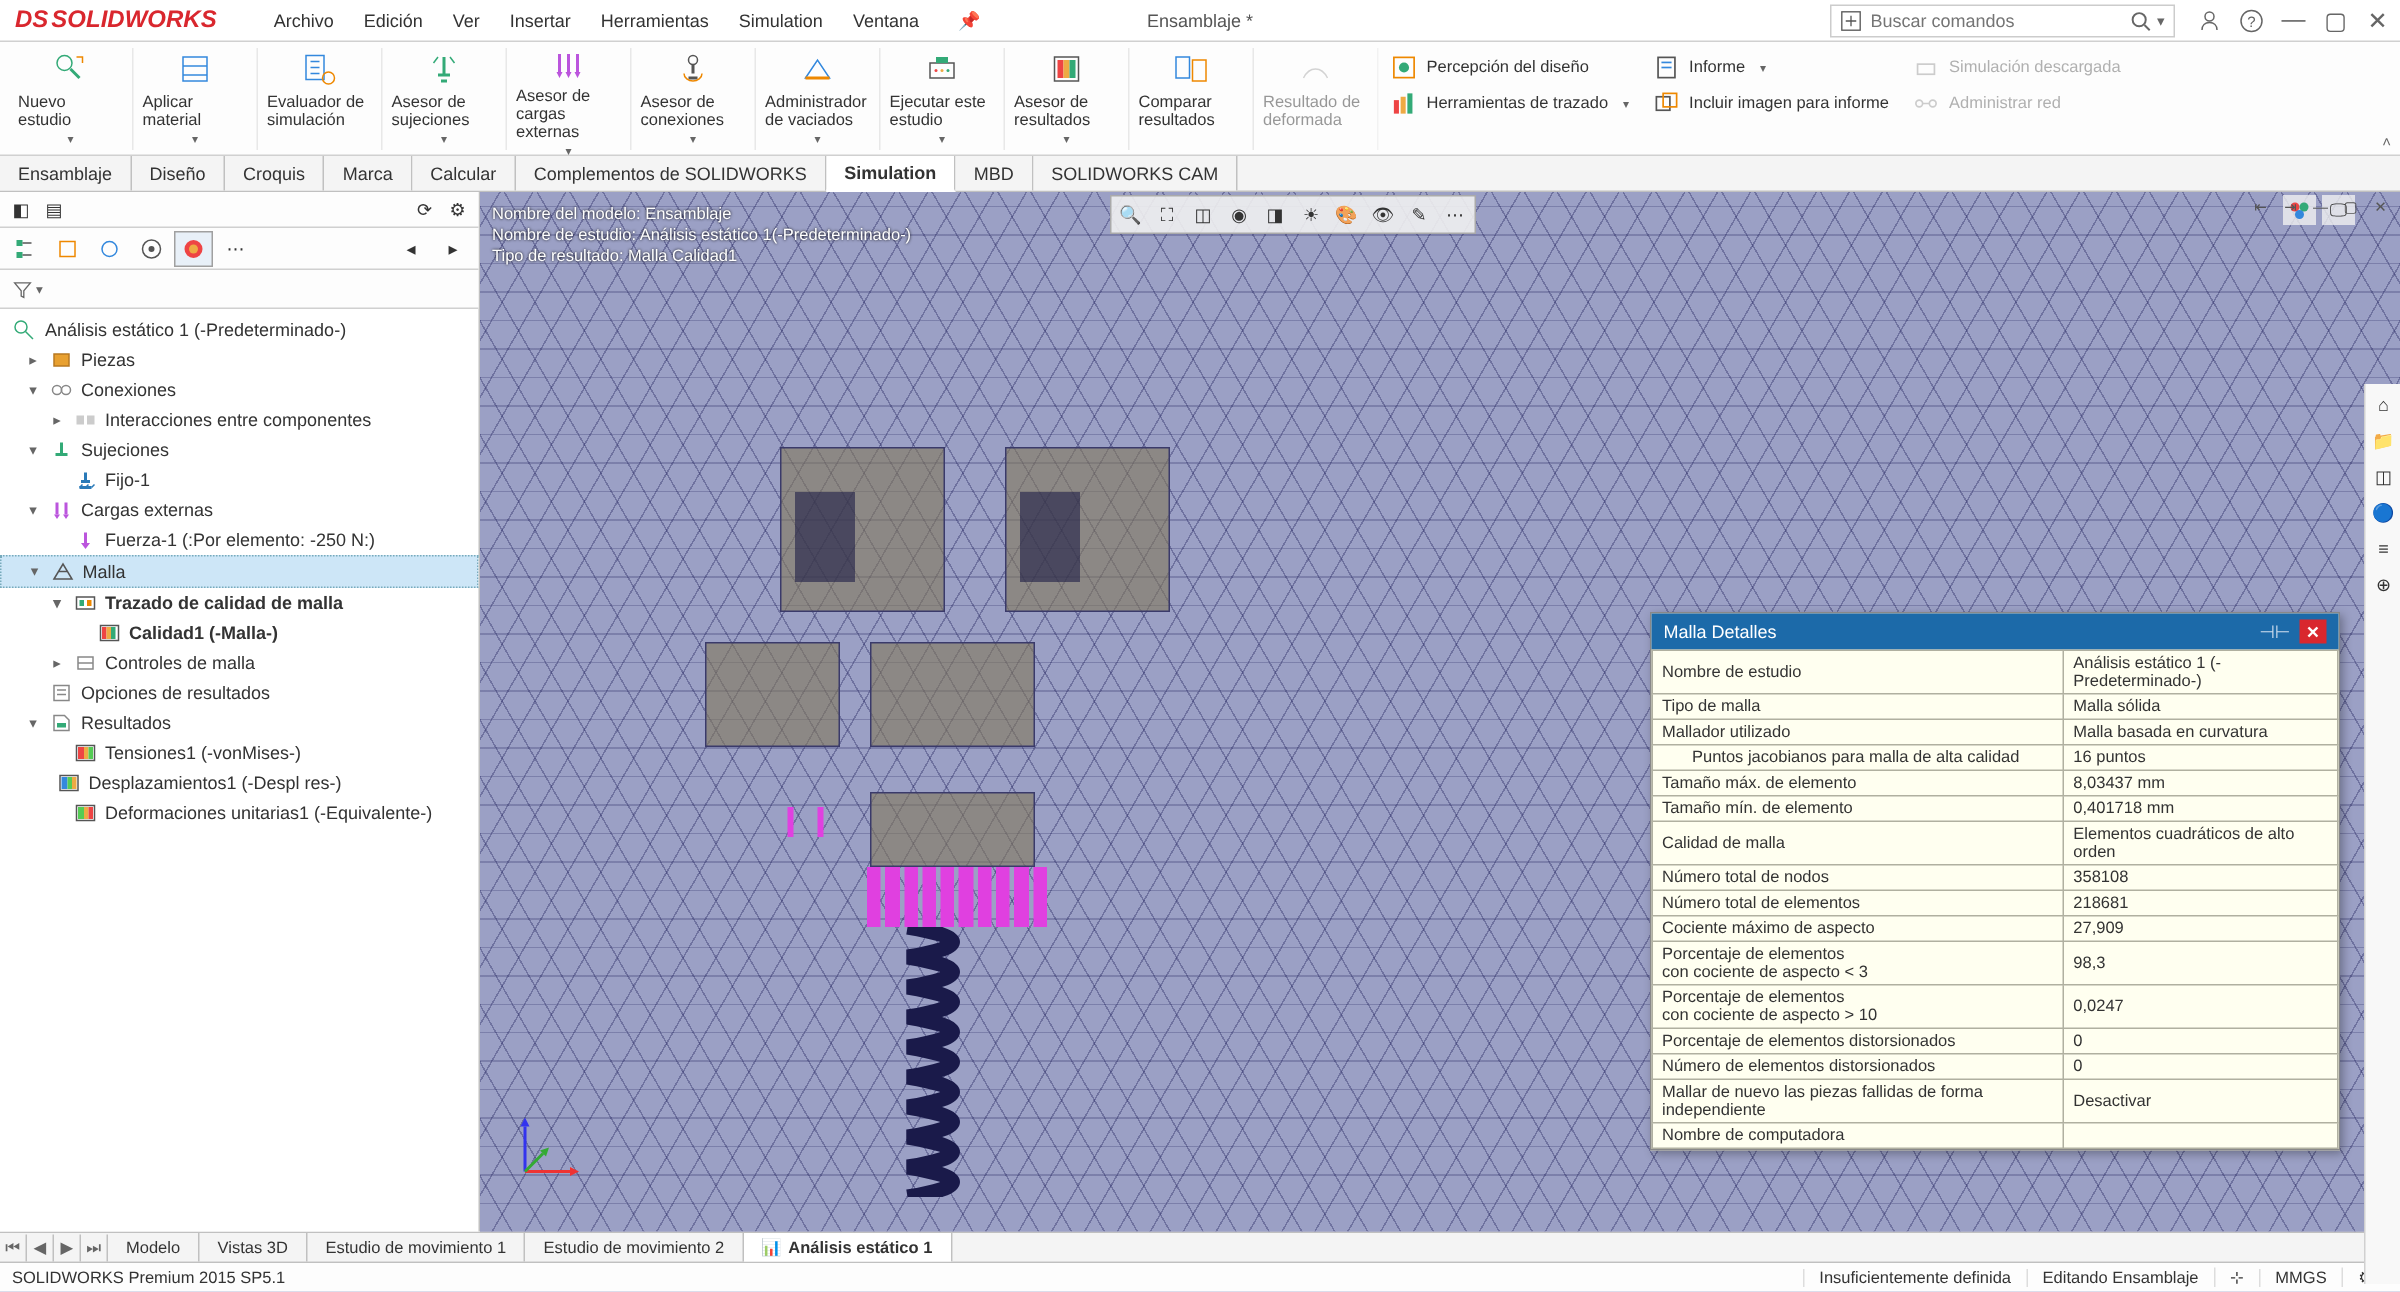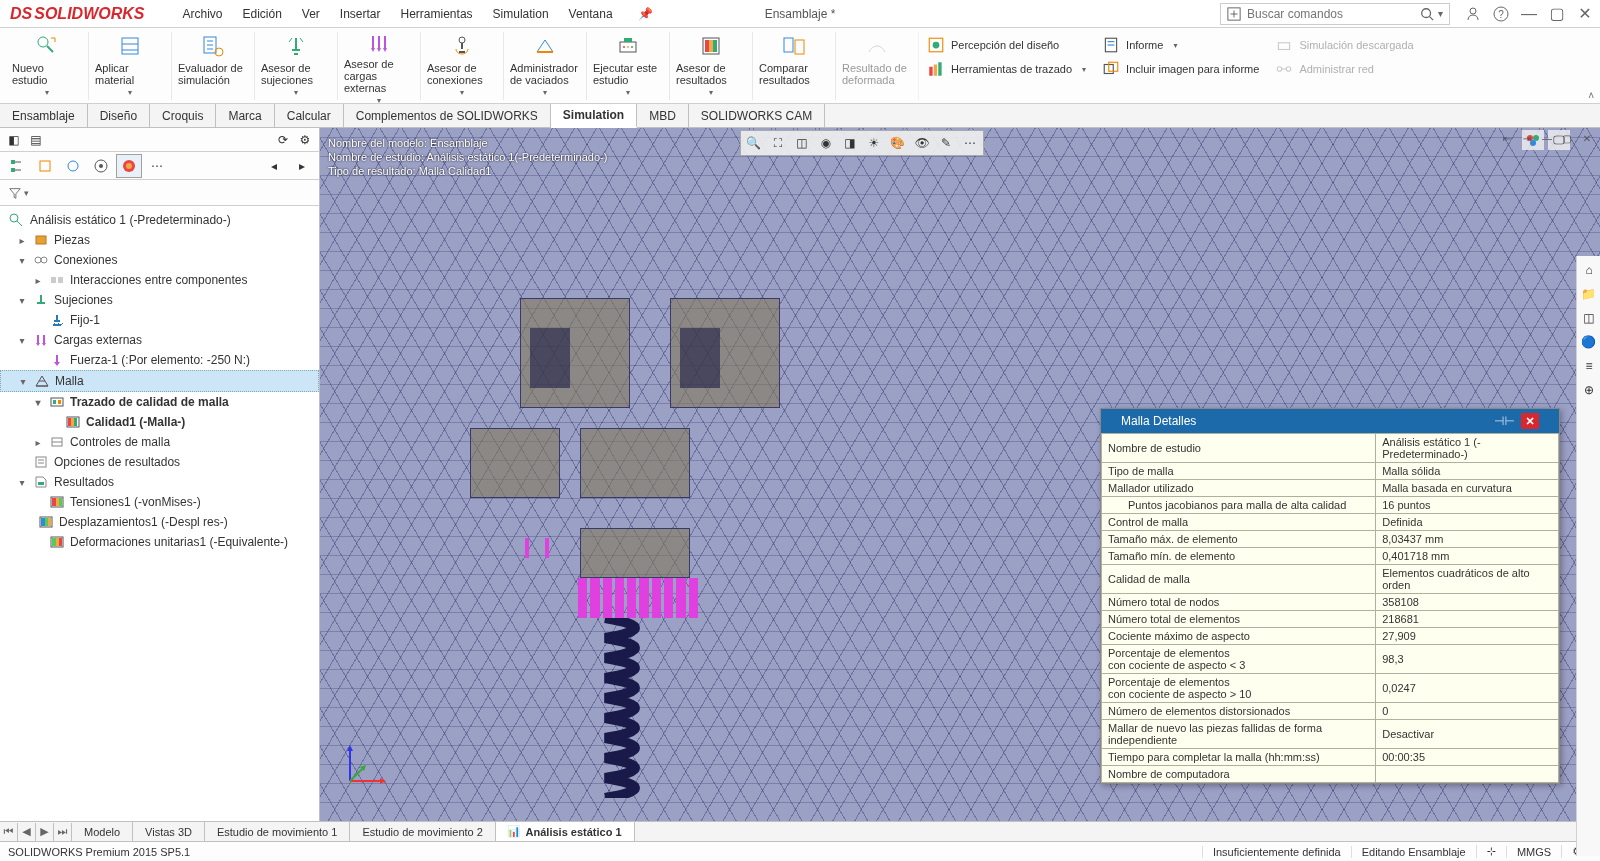--- a/index.html
+++ b/index.html
@@ -74,21 +74,21 @@
   repeating-linear-gradient(-60deg, transparent 0 18px, rgba(30,30,90,0.35) 18px 19px),
   repeating-linear-gradient(0deg, transparent 0 18px, rgba(30,30,90,0.25) 18px 19px),
   linear-gradient(#9ba0c5,#9ba0c5);
 }
 .mesh-block { position: absolute; background: rgba(130,120,90,0.6); border: 1px solid #3a3a6a; }
 .mesh-dark { position: absolute; background: rgba(30,30,70,0.6); }
 .magenta { position: absolute; width: 4px; background: #e040e0; }
 
 
 .details-panel { position: absolute; top: 280px; right: 40px; width: 460px; background: #fffff0; border: 1px solid #888; box-shadow: 2px 2px 6px rgba(0,0,0,0.3); }
-.details-title { background: #1c6aa9; color: #fff; padding: 4px 20px; display: flex; align-items: center; font-size: 12px; }
+.details-title { background: #1c6aa9; color: #fff; padding: 4px 8px; display: flex; align-items: center; font-size: 12px; }
 .details-title .dtx { flex: 1; }
 .details-title .dpin { margin-right: 6px; color: #cde; }
 .details-title .dclose { background: #d9272e; color: #fff; width: 18px; height: 16px; display: flex; align-items: center; justify-content: center; font-weight: bold; font-size: 11px; }
 .details-table { width: 100%; border-collapse: collapse; font-size: 11px; }
 .details-table td { border: 1px solid #b0b0a0; padding: 2px 6px; background: #fffff0; }
 .details-table td:first-child { width: 60%; }
 
 
 .bottom-tabs { height: 20px; background: #f4f4f4; border-top: 1px solid #c0c0c0; display: flex; align-items: center; font-size: 11px; }
 .bt-nav { display: flex; }
@@ -675,24 +675,20 @@
             </tr>
             <tr>
               <td style="white-space: pre-line;">Mallador utilizado</td>
               <td>Malla basada en curvatura</td>
             </tr>
             <tr>
               <td style="white-space: pre-line; padding-left: 26px;">Puntos jacobianos para malla de alta calidad</td>
               <td>16 puntos</td>
             </tr>
             <tr>
-              <td style="white-space: pre-line;">Control de malla</td>
-              <td>Definida</td>
-            </tr>
-            <tr>
               <td style="white-space: pre-line;">Tamaño máx. de elemento</td>
               <td>8,03437 mm</td>
             </tr>
             <tr>
               <td style="white-space: pre-line;">Tamaño mín. de elemento</td>
               <td>0,401718 mm</td>
             </tr>
             <tr>
               <td style="white-space: pre-line;">Calidad de malla</td>
               <td>Elementos cuadráticos de alto orden</td>
@@ -713,30 +709,30 @@
               <td style="white-space: pre-line;">Porcentaje de elementos
 con cociente de aspecto &lt; 3</td>
               <td>98,3</td>
             </tr>
             <tr>
               <td style="white-space: pre-line;">Porcentaje de elementos
 con cociente de aspecto &gt; 10</td>
               <td>0,0247</td>
             </tr>
             <tr>
+              <td style="white-space: pre-line;">Porcentaje de elementos distorsionados</td>
+              <td>0</td>
+            </tr>
+            <tr>
               <td style="white-space: pre-line;">Número de elementos distorsionados</td>
               <td>0</td>
             </tr>
             <tr>
               <td style="white-space: pre-line;">Mallar de nuevo las piezas fallidas de forma independiente</td>
               <td>Desactivar</td>
-            </tr>
-            <tr>
-              <td style="white-space: pre-line;">Tiempo para completar la malla (hh:mm:ss)</td>
-              <td>00:00:35</td>
             </tr>
             <tr>
               <td style="white-space: pre-line;">Nombre de computadora</td>
               <td></td>
             </tr>
           </tbody>
       </table>
     </div>
   </div>
 

